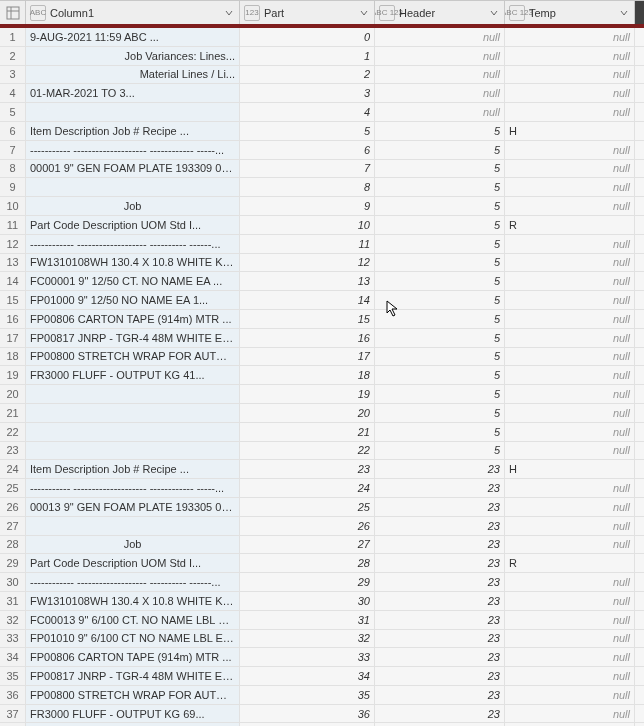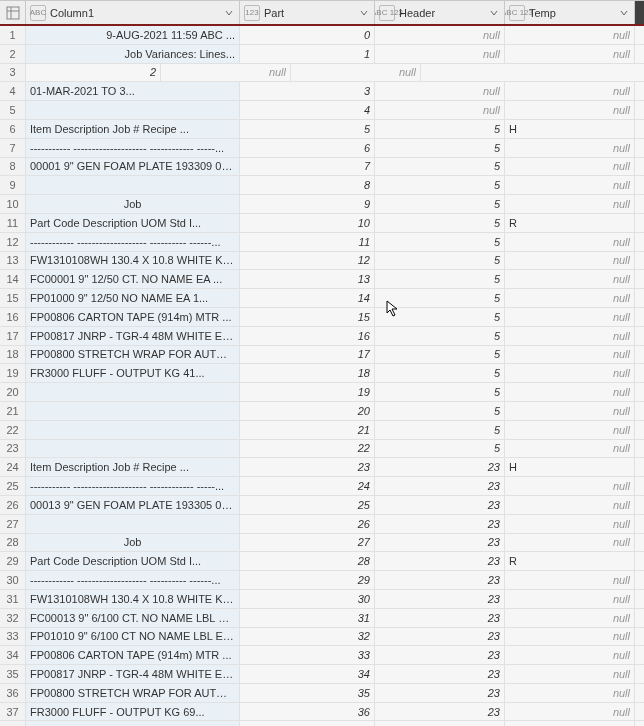--- a/index.html
+++ b/index.html
@@ -1,18 +1,18 @@
 <!DOCTYPE html>
 <html><head>
 <meta charset="utf-8">
 <style>
   html,body{margin:0;padding:0;font-family:"Segoe UI",Arial,sans-serif;font-size:11px;color:#333;background:#f6f6f6;width:644px;height:726px;overflow:hidden}
   .grid{width:644px;border-top:1px solid #c8c8c8}
   .row{display:flex;height:17.8px;align-items:stretch;border-bottom:1px solid #e1e1e1}
-  .row.header{height:23px;background:#404040;border-bottom:2px solid #7f1d1d}
+  .row.header{height:23px;background:#404040;border-bottom:4px solid #7f1d1d}
   .cell{border-right:1px solid #e1e1e1;display:flex;align-items:center;white-space:nowrap;overflow:hidden;text-overflow:ellipsis;padding:0 4px;box-sizing:border-box}
   .row.header .cell{background:#eeeeee;border-right:1px solid #c8c8c8}
   .cell.rownum{width:26px;justify-content:center;color:#666;background:#f2f2f2}
   .row.header .cell.rownum{background:#eeeeee}
   .c1{width:214px}
   .c2{width:135px}
   .c3{width:130px}
   .c4{width:130px}
   .c1.sel{background:#e7eef4}
   .row:not(.header) .c1.sel{background:#eaf1f6}
@@ -80,21 +80,21 @@
             <path d="M1 2 L4 6 L7 2" fill="none" stroke="#666"></path>
           </svg>
         </span>
     </div>
   </div>
 
   <div id="body-rows">
       <div class="row">
         <div class="cell rownum">1</div>
         <div class="cell c1 sel">
-          <span class="txt" style="width: 100%; text-align: right;">9-AUG-2021 11:59                                    ABC ...</span>
+          <span class="txt" style="width: 100%; text-align: left;">9-AUG-2021 11:59                                    ABC ...</span>
         </div>
         <div class="cell c2">
           <span class="num" style="font-style: italic;">0</span>
         </div>
         <div class="cell c3">
           <span class="num null">null</span>
         </div>
         <div class="cell c4">
           <span class="num null">null</span>
         </div>
@@ -109,20 +109,23 @@
         </div>
         <div class="cell c3">
           <span class="num null">null</span>
         </div>
         <div class="cell c4">
           <span class="num null">null</span>
         </div>
       </div>
       <div class="row">
         <div class="cell rownum">3</div>
+        <div class="cell c1 sel">
+          <span class="txt" style="width: 100%; text-align: right;">Material Lines / Li...</span>
+        </div>
         <div class="cell c2">
           <span class="num" style="font-style: italic;">2</span>
         </div>
         <div class="cell c3">
           <span class="num null">null</span>
         </div>
         <div class="cell c4">
           <span class="num null">null</span>
         </div>
       </div>

